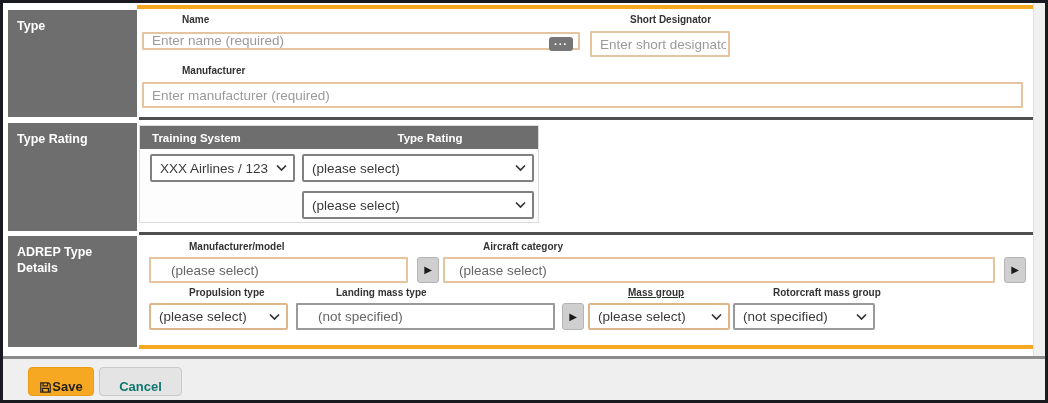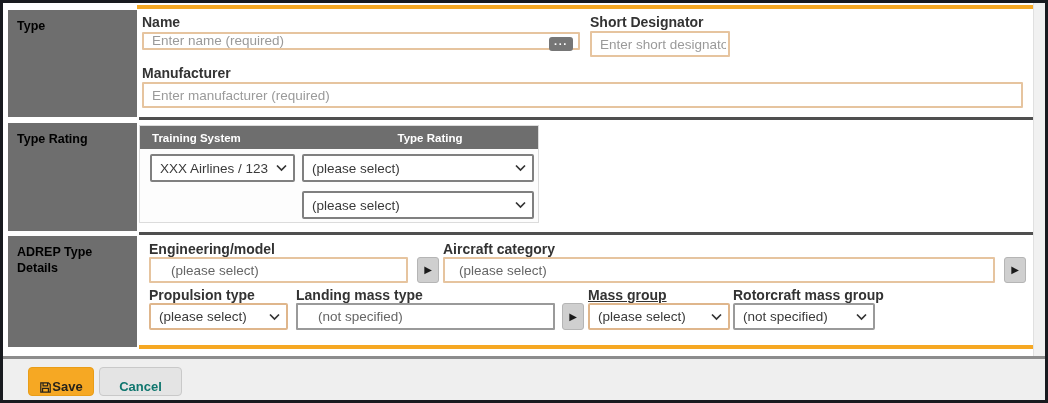--- a/index.html
+++ b/index.html
@@ -10,26 +10,26 @@
   .abs{position:absolute;box-sizing:border-box;}
 
   
   .accent-line{background:#F6A823;}
   .dark-divider{background:#4f4f4f;}
   .gray-line{background:#8c8c8c;}
   .scroll-strip{background:#f1f1f1;border-left:1px solid #e0e0e0;}
 
   
   .side-block{
-    background:#6E6E6E;color:#000000;font-weight:bold;font-size:12.5px;
+    background:#6E6E6E;color:#ffffff;font-weight:bold;font-size:12.5px;
     padding:8px 9px;line-height:1.3;
   }
 
   
-  .fld-label{font-size:14px;font-weight:bold;color:#333;white-space:nowrap;}
+  .fld-label{font-size:10px;font-weight:bold;color:#333;white-space:nowrap;margin-left:40px;}
 
   
   .txt-input{
     border:2px solid #E6C49F;background:#fff;font-family:"Liberation Sans",sans-serif;
     font-size:13.5px;color:#444;padding:0 8px;outline:none;width:100%;height:100%;
     box-sizing:border-box;border-radius:1px;
   }
   .txt-input::placeholder{color:#9a9a9a;opacity:1;}
   .picker-input{padding-left:20px;color:#666;}
   .gray-border{border-color:#9a9a9a;}
@@ -147,21 +147,21 @@
     <select>
       <option>(please select)</option>
     </select>
     <span class="chev">
       <svg width="11" height="8" viewBox="0 0 11 8">
           <path d="M1 1.5 L5.5 6 L10 1.5" fill="none" stroke="#333" stroke-width="1.7"></path>
         </svg>
     </span>
   </div>
 
-  <div class="abs fld-label" style="left:146px;top:238px;">Engineering/model</div>
+  <div class="abs fld-label" style="left:146px;top:238px;">Manufacturer/model</div>
   <div class="abs" style="left:146px;top:254px;width:259px;height:26px;">
     <input class="txt-input picker-input" type="text" readonly="" value="(please select)" style="">
   </div>
   <button class="abs play-btn" style="left:414px;top:254px;width:22px;height:26px;">
     <span>▶</span>
   </button>
 
   <div class="abs fld-label" style="left:440px;top:238px;">Aircraft category</div>
   <div class="abs" style="left:440px;top:254px;width:552px;height:26px;">
     <input class="txt-input picker-input" type="text" readonly="" style="padding-left: 14px;" value="(please select)">

